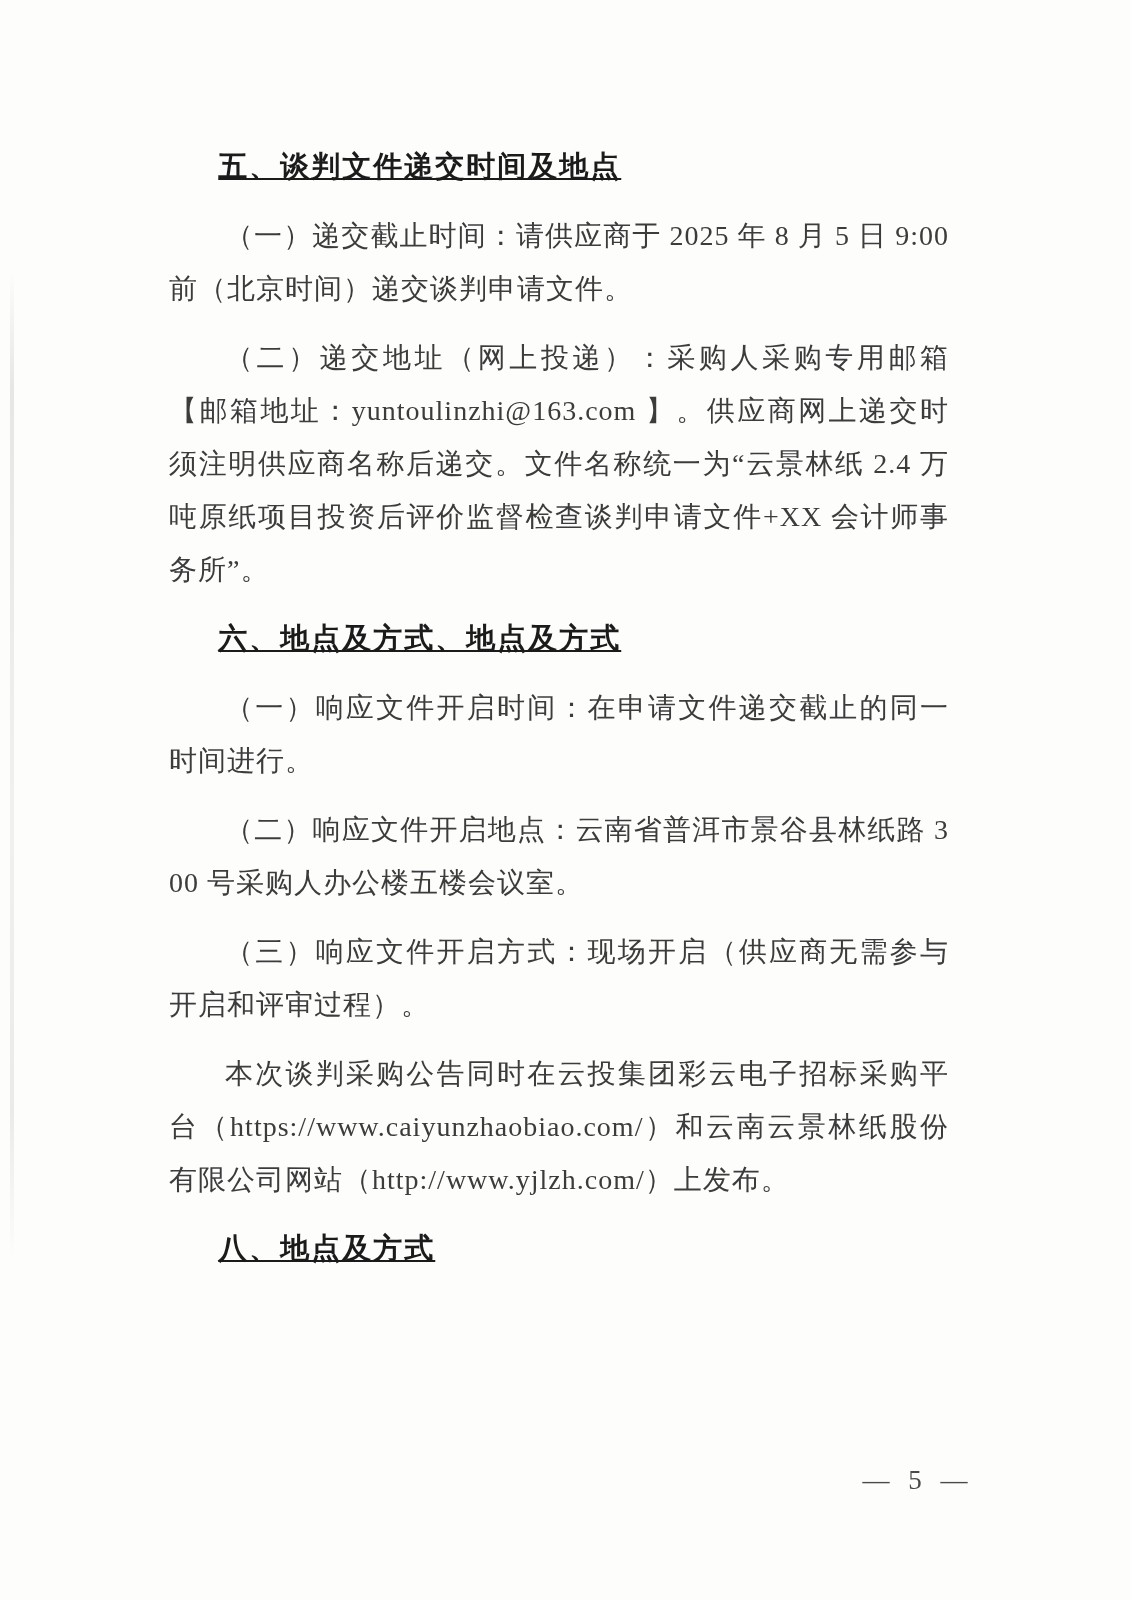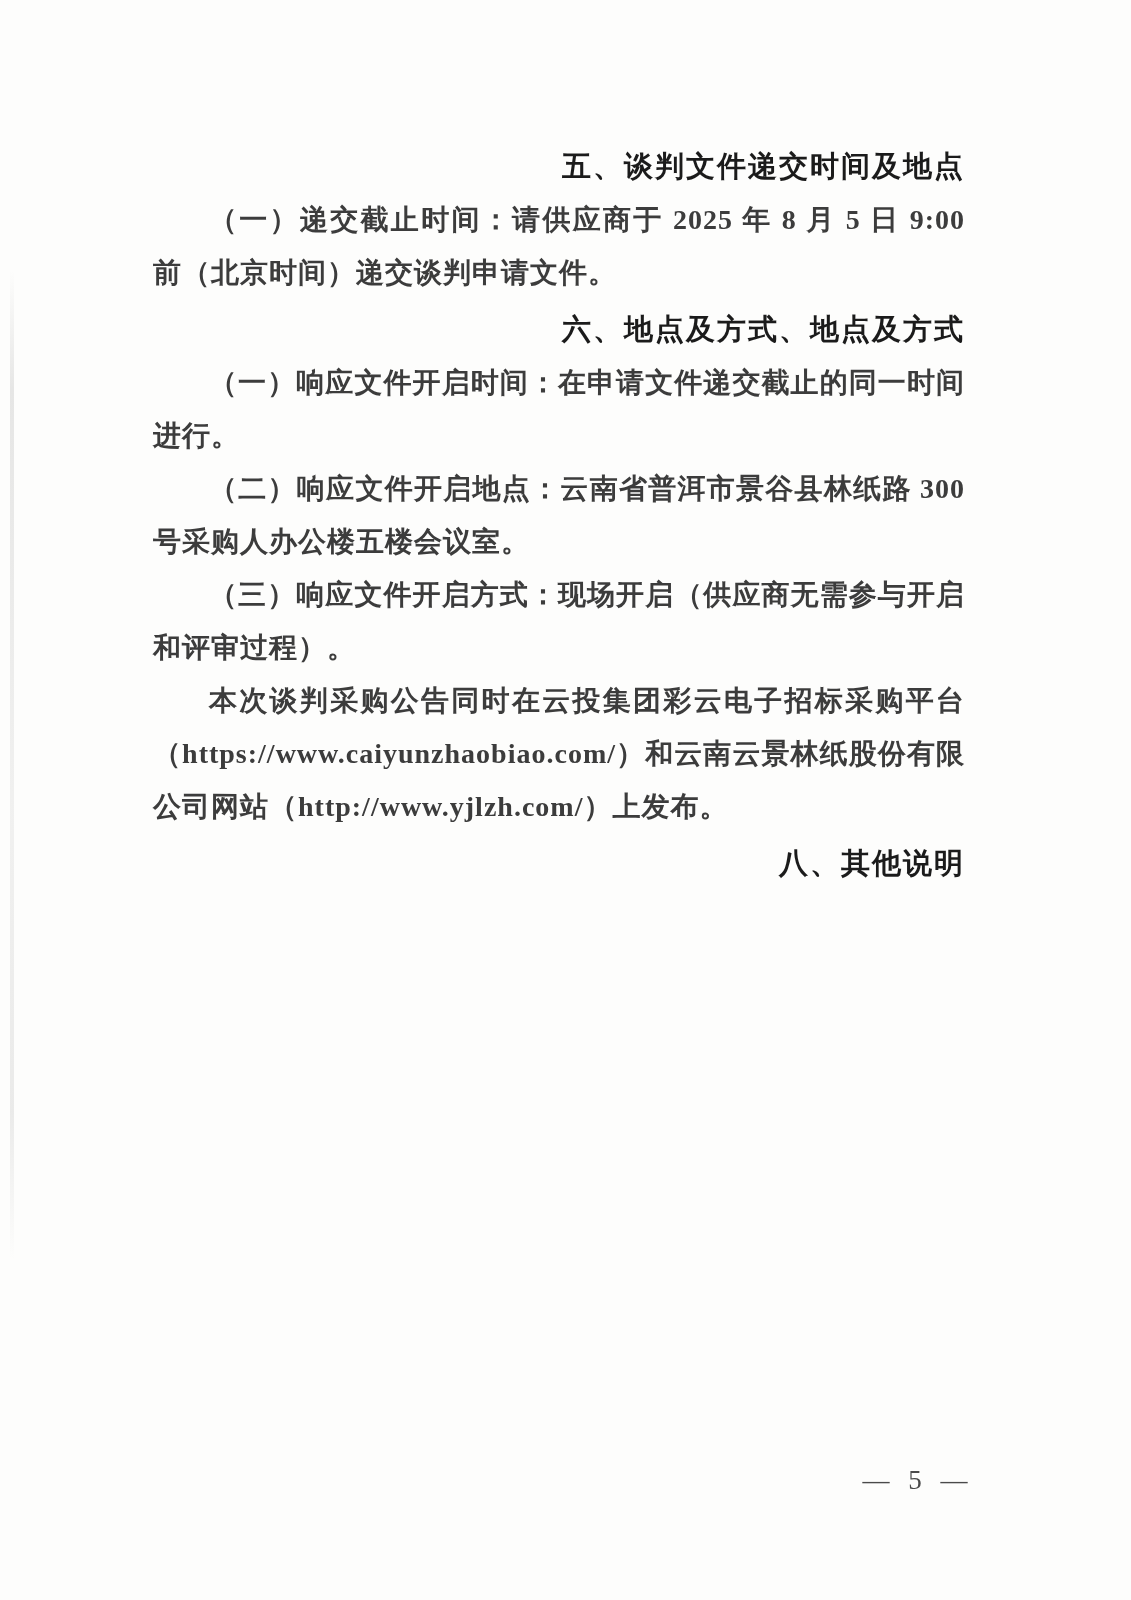--- a/index.html
+++ b/index.html
@@ -48,32 +48,32 @@
   .sec-heading {
     margin: 0;
     padding: 0;
     font-family: "Liberation Sans", "DejaVu Sans", sans-serif;
     font-weight: 700;
     color: #1b1b1b;
     font-size: 29px;
     line-height: 53px;
     text-indent: 2.25em;
     letter-spacing: 2px;
-    text-align: right;
+    text-align: left;
+    text-decoration: underline;
   }
   section + section .sec-heading {
     margin-top: 4px;
   }
   .para {
-    margin: 0;
+    margin: 16px;
     text-indent: 2em;
     text-align: justify;
     text-justify: inter-character;
     word-break: break-all;
-    font-weight: bold;
   }
   .page-footer {
     position: absolute;
     top: 1460px;
     left: 853px;
     width: 130px;
     text-align: center;
     font-size: 27px;
     line-height: 40px;
     color: #4a4a4a;
@@ -86,34 +86,35 @@
 
 <div class="page">
 
   <div class="scan-edge"></div>
 
   <main class="content">
 
     <section>
       <h2 class="sec-heading">五、谈判文件递交时间及地点</h2>
       <p class="para">（一）递交截止时间：请供应商于 2025 年 8 月 5 日 9:00 前（北京时间）递交谈判申请文件。</p>
+      <p class="para">（二）递交地址（网上投递）：采购人采购专用邮箱【邮箱地址：yuntoulinzhi@163.com 】。供应商网上递交时须注明供应商名称后递交。文件名称统一为“云景林纸 2.4 万吨原纸项目投资后评价监督检查谈判申请文件+XX 会计师事务所”。</p>
     </section>
 
     <section>
       <h2 class="sec-heading">六、地点及方式、地点及方式</h2>
       <p class="para">（一）响应文件开启时间：在申请文件递交截止的同一时间进行。</p>
       <p class="para">（二）响应文件开启地点：云南省普洱市景谷县林纸路 300 号采购人办公楼五楼会议室。</p>
       <p class="para">（三）响应文件开启方式：现场开启（供应商无需参与开启和评审过程）。</p>
     </section>
 
     <section>
       <p class="para">本次谈判采购公告同时在云投集团彩云电子招标采购平台（https://www.caiyunzhaobiao.com/）和云南云景林纸股份有限公司网站（http://www.yjlzh.com/）上发布。</p>
     </section>
 
     <section>
-      <h2 class="sec-heading">八、其他说明</h2>
+      <h2 class="sec-heading">八、地点及方式</h2>
     </section>
 
   </main>
 
   <div class="page-footer">— 5 —</div>
 
 </div>
 
 </body></html>

